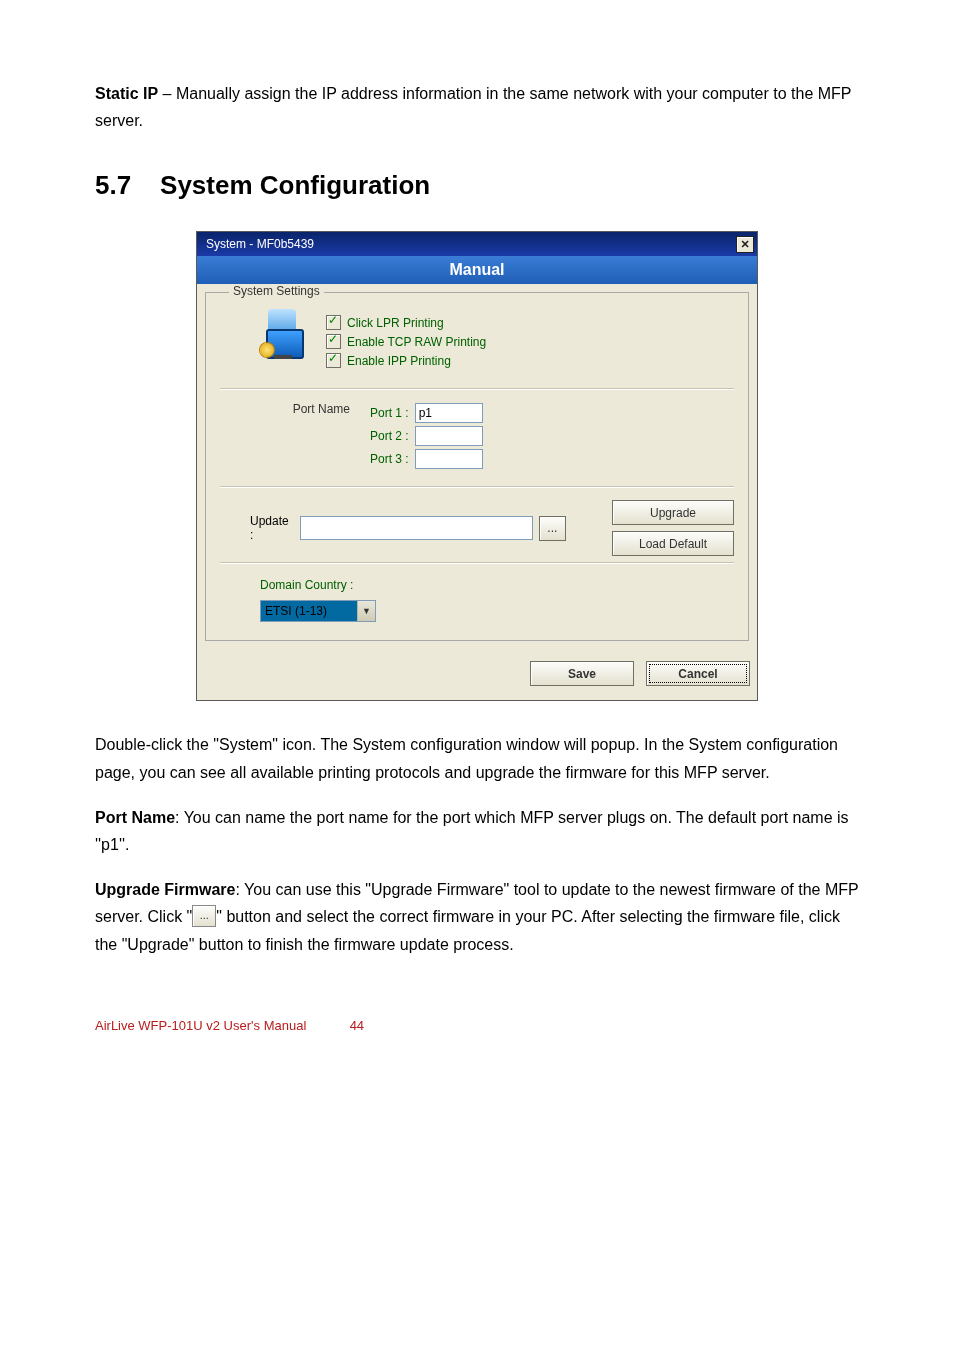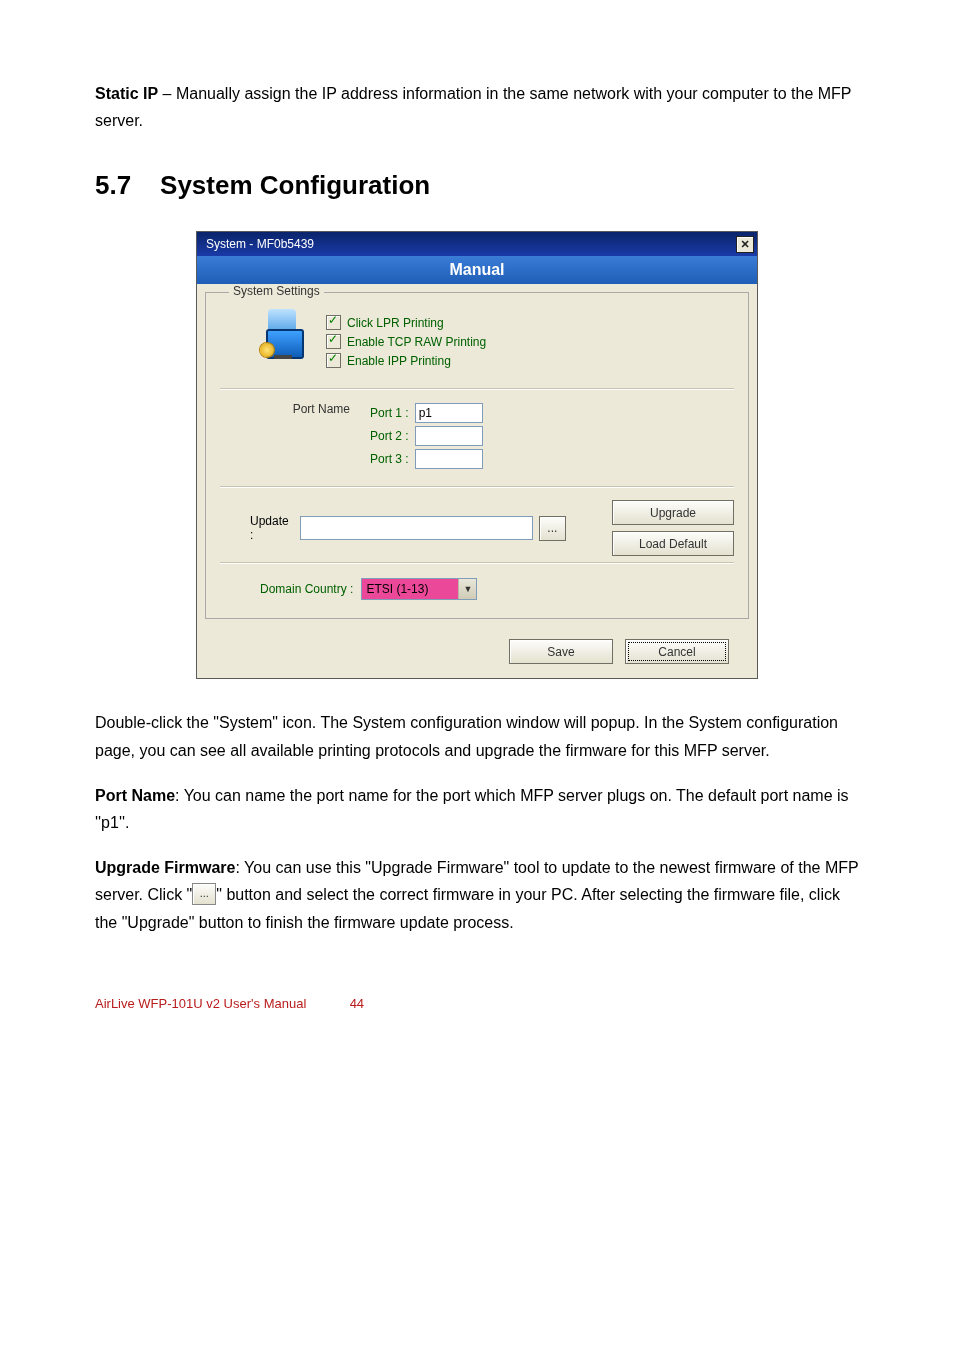--- a/index.html
+++ b/index.html
@@ -233,28 +233,29 @@
     width: 6px; height: 6px;
     background: #008000;
     border-radius: 50%;
   }
   .wireless-label { color: #006000; }
   .wireless-opt { color: #444; margin-left: 30px; display: flex; align-items: center; gap: 6px;}
   .domain-row {
     padding: 8px 0 4px 40px;
     color: #006000;
     display: flex;
-    align-items: center;
+    align-items: flex-start;
     gap: 8px;
+    flex-direction: column;
   }
   .select {
     display: inline-flex;
     align-items: center;
     border: 1px solid #7f9db9;
-    background: #ec4899;
+    background: #0369a1;
     height: 20px;
     width: 110px;
     position: relative;
     font-size: 12px;
     color: #000;
     padding-left: 4px;
   }
   .select-arrow {
     position: absolute;
     right: 0; top: 0; bottom: 0;
@@ -262,21 +263,22 @@
     background: linear-gradient(#e9e7d9,#cfcbb6);
     border-left: 1px solid #b9b6a3;
     display: flex; align-items: center; justify-content: center;
     font-size: 9px;
     color: #333;
   }
   .dlg-buttons {
     display: flex;
     justify-content: flex-end;
     gap: 12px;
-    padding: 12px 28px 14px 0;
+    padding: 12px 7px 14px 0;
+    font-weight: bold;
   }
   .dlg-buttons .btn { width: 82px; }
   .dlg-buttons .btn.cancel {
     outline: 1px dotted #000;
     outline-offset: -4px;
   }
   .footer {
     font-size: 13px;
     color: #b91c1c;
     margin-top: 60px;

